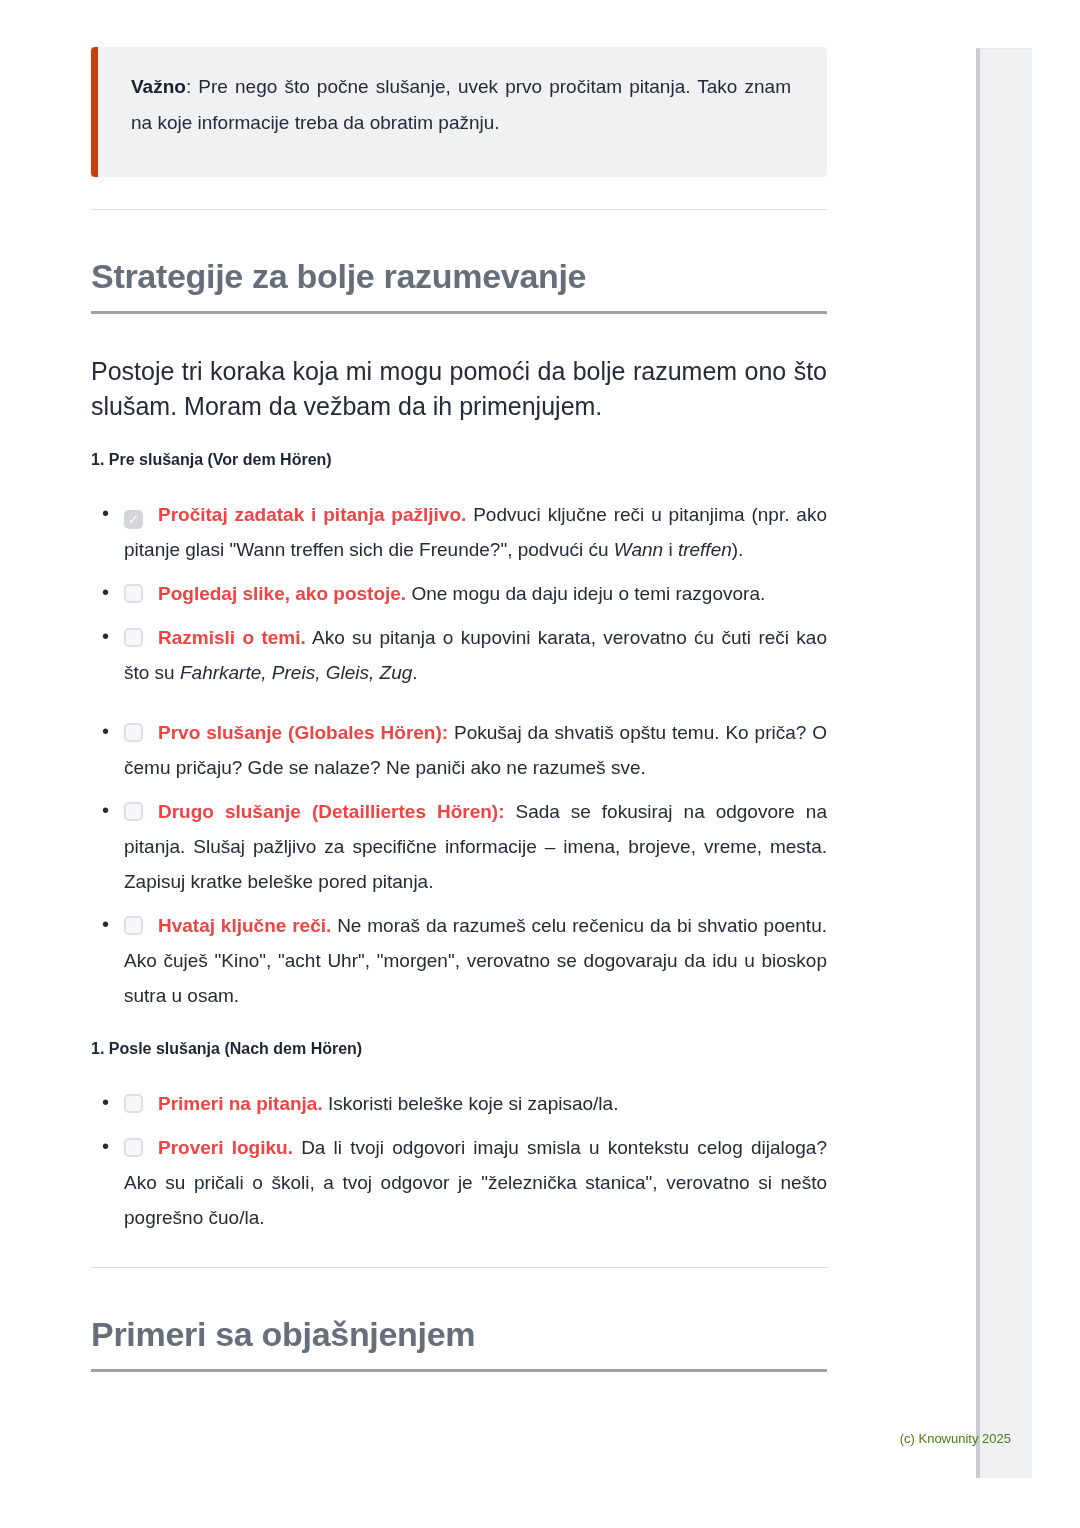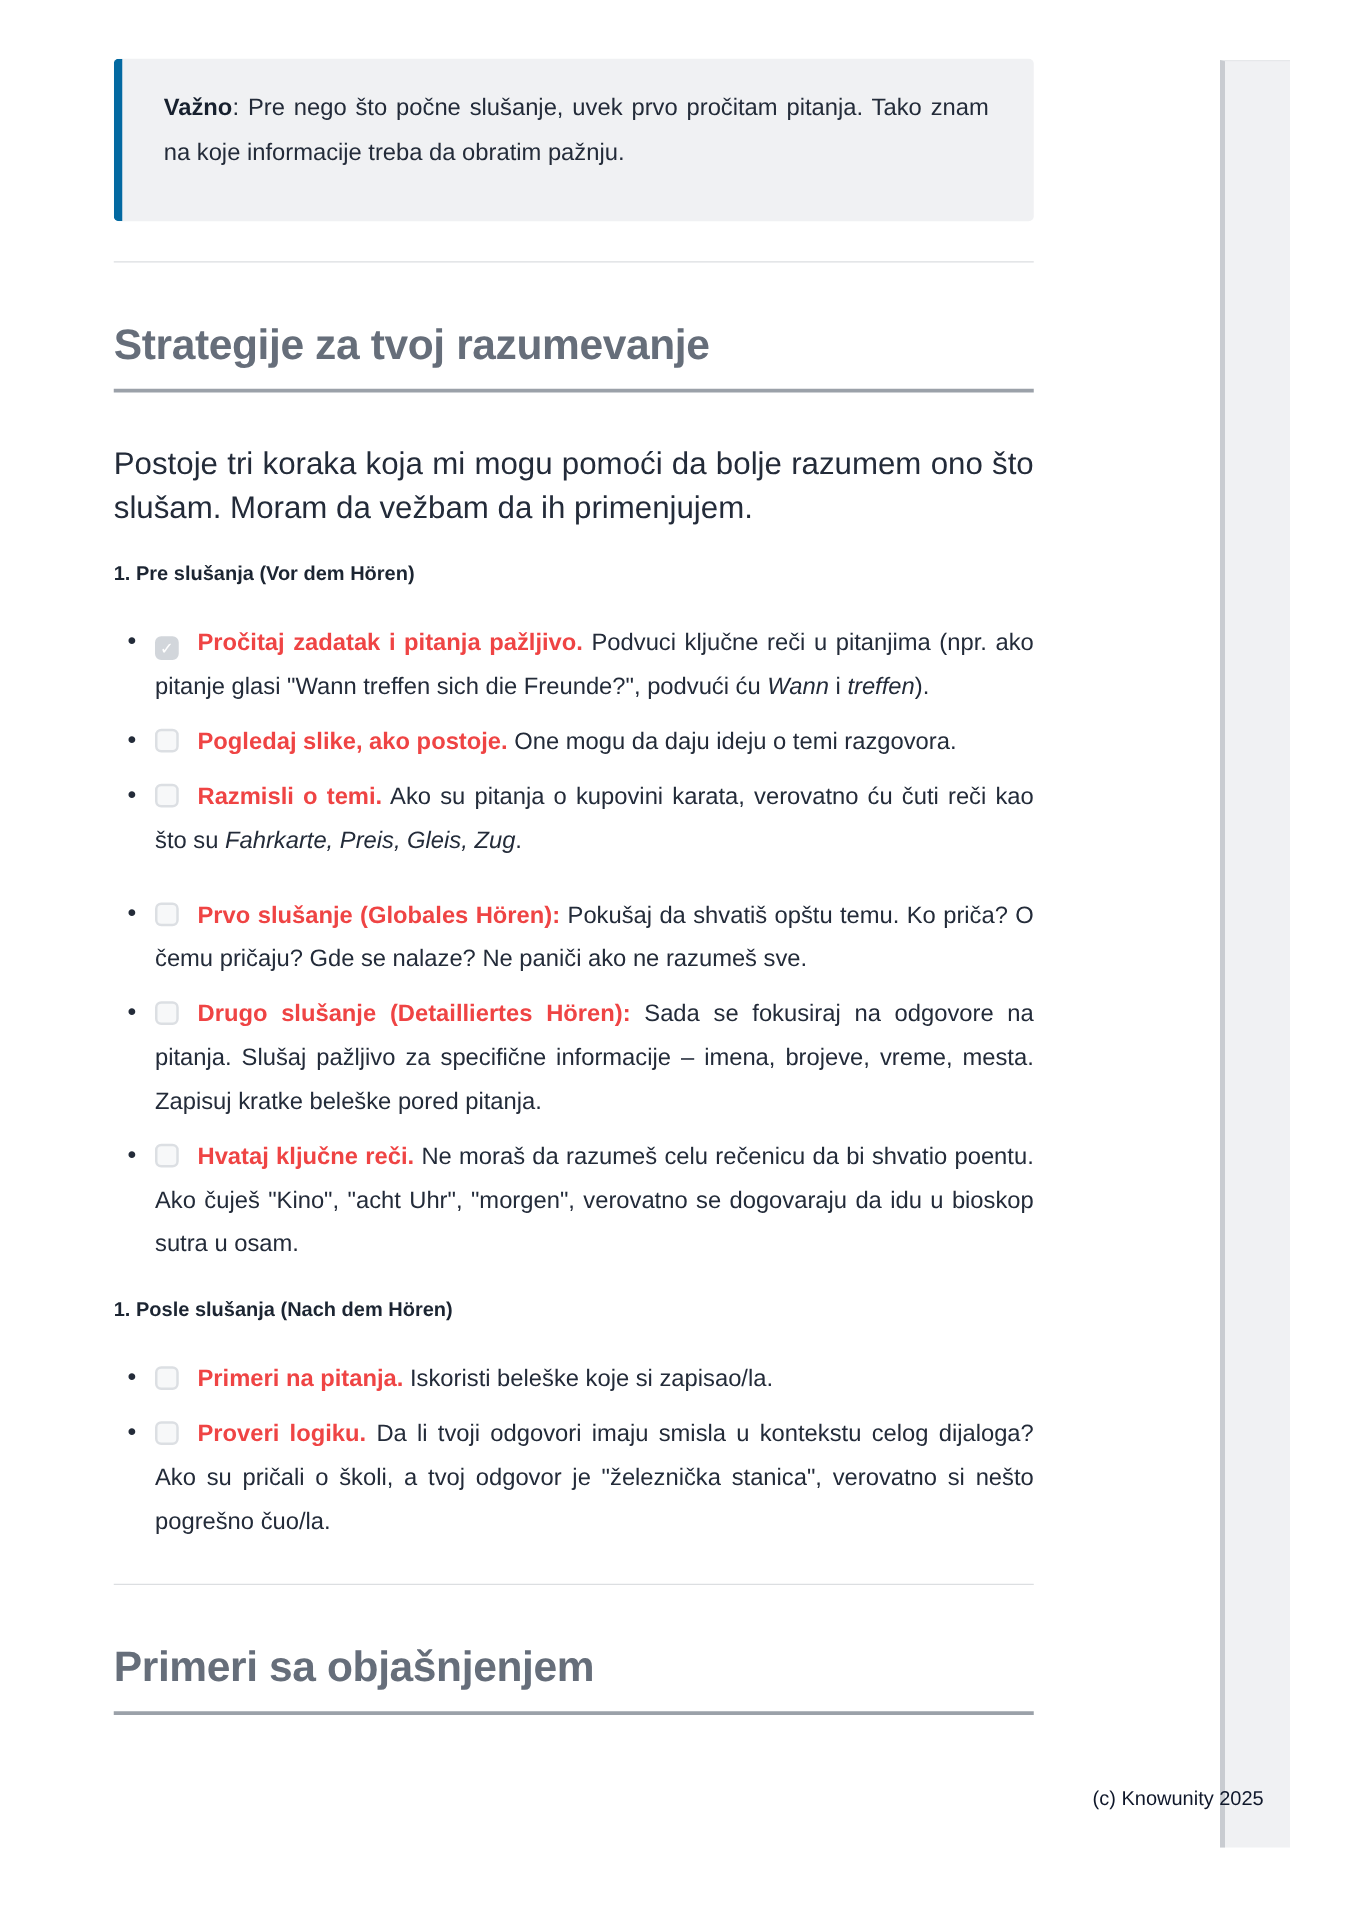--- a/index.html
+++ b/index.html
@@ -7,21 +7,21 @@
   body {
     width: 1080px; height: 1528px; position: relative; overflow: hidden;
     font-family: "Liberation Sans", "DejaVu Sans", sans-serif;
     color: #232b39;
   }
   .content { position: absolute; left: 91px; top: 0; width: 736px; }
 
   .callout {
     margin-top: 47px;
     background: #f0f1f3;
-    border-left: 7px solid #0369a1;
+    border-left: 7px solid #c2410c;
     border-radius: 4px;
     padding: 22px 36px 36px 33px;
     font-size: 19px; line-height: 36px;
     text-align: justify;
   }
   .callout b { color: #17202e; }
 
   .hr { height: 1px; background: #dcdee1; margin-top: 32px; }
 
   h1.sec {
@@ -53,35 +53,35 @@
 
   .right-strip {
     position: absolute; left: 976px; top: 48px; width: 56px; height: 1430px;
     background: #f0f1f3;
     border-left: 4px solid #c9ccd1;
     border-top: 1px solid #e6e8ea;
     z-index: 1;
   }
   .footer {
     position: absolute; top: 1431px; right: 69px;
-    font-size: 16px; color: #0f172a; z-index: 2;
+    font-size: 13px; color: #4d7c0f; z-index: 2;
   }
 </style>
 </head>
 <body>
 
 <div class="content">
 
   <div class="callout">
     <b>Važno</b><span>: Pre nego što počne slušanje, uvek prvo pročitam pitanja. Tako znam na koje informacije treba da obratim pažnju.</span>
   </div>
 
   <div class="hr"></div>
 
-  <h1 class="sec">Strategije za tvoj razumevanje</h1>
+  <h1 class="sec">Strategije za bolje razumevanje</h1>
 
   <p class="intro">Postoje tri koraka koja mi mogu pomoći da bolje razumem ono što slušam. Moram da vežbam da ih primenjujem.</p>
 
   <h2 class="sub">1. Pre slušanja (Vor dem Hören)</h2>
   <ul class="checklist">
       <li class="check-item"><span class="bullet">•</span><span class="checkbox checked"><span class="mark">✓</span></span><span class="seg-bold">Pročitaj zadatak i pitanja pažljivo.</span><span class="seg-normal"> Podvuci ključne reči u pitanjima (npr. ako pitanje glasi "Wann treffen sich die Freunde?", podvući ću </span><span class="seg-italic">Wann</span><span class="seg-normal"> i </span><span class="seg-italic">treffen</span><span class="seg-normal">).</span></li>
       <li class="check-item"><span class="bullet">•</span><span class="checkbox"></span><span class="seg-bold">Pogledaj slike, ako postoje.</span><span class="seg-normal"> One mogu da daju ideju o temi razgovora.</span></li>
       <li class="check-item"><span class="bullet">•</span><span class="checkbox"></span><span class="seg-bold">Razmisli o temi.</span><span class="seg-normal"> Ako su pitanja o kupovini karata, verovatno ću čuti reči kao što su </span><span class="seg-italic">Fahrkarte, Preis, Gleis, Zug</span><span class="seg-normal">.</span></li>
     </ul>
 

